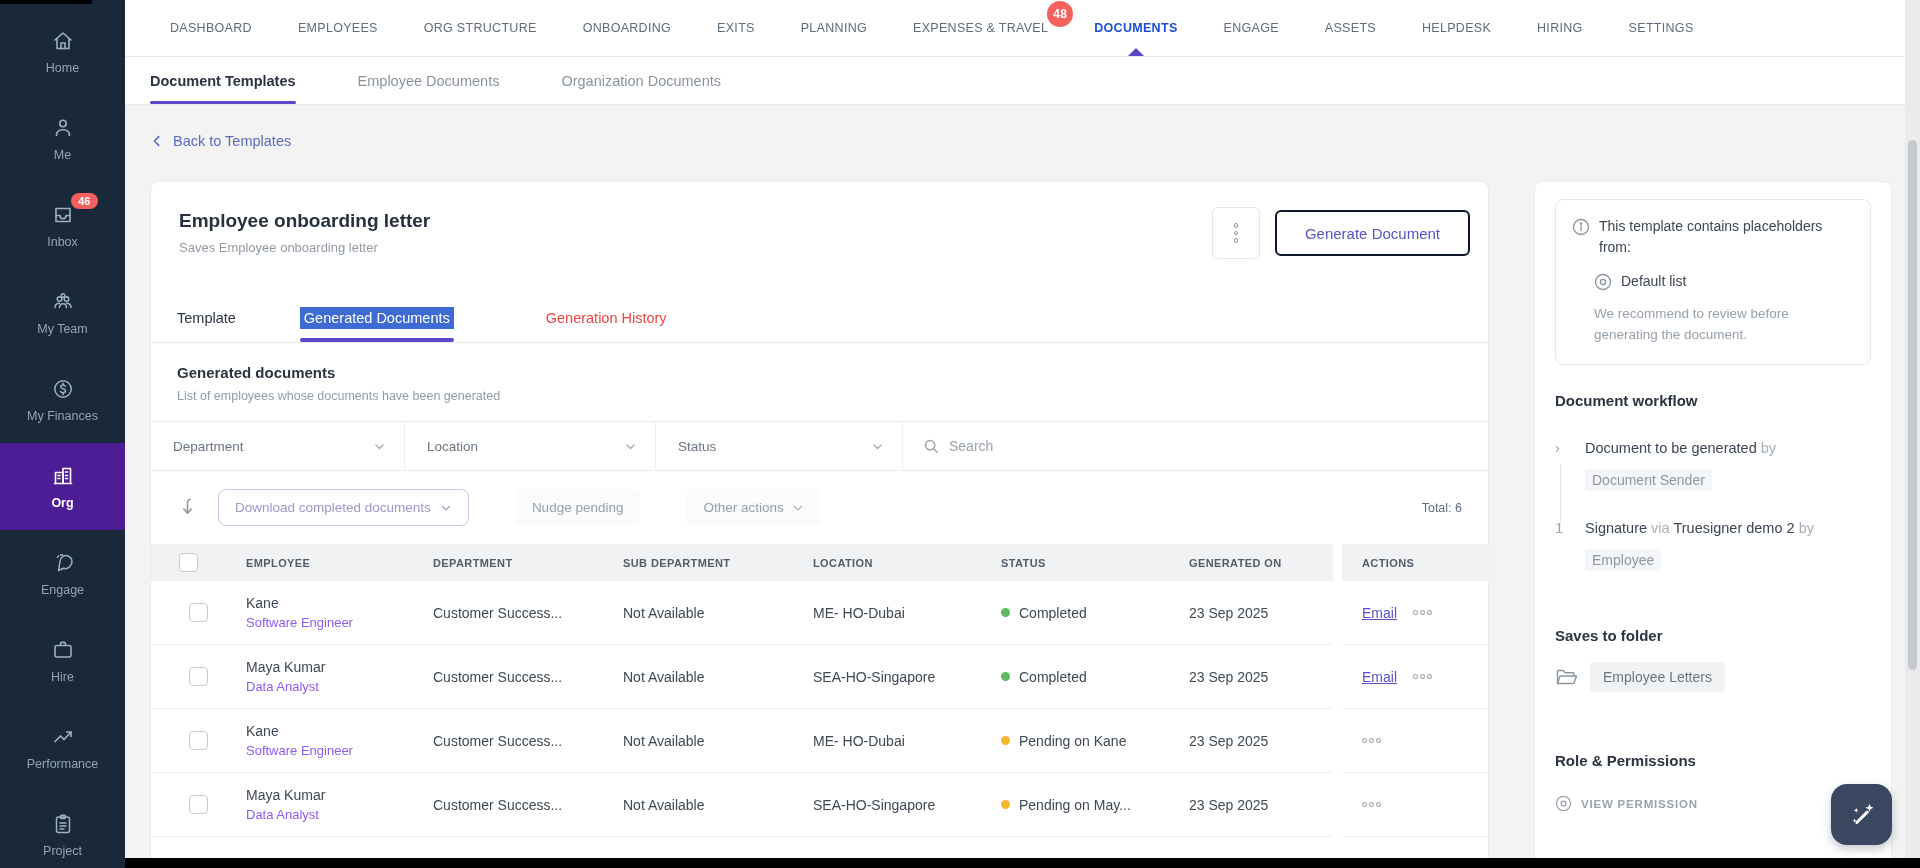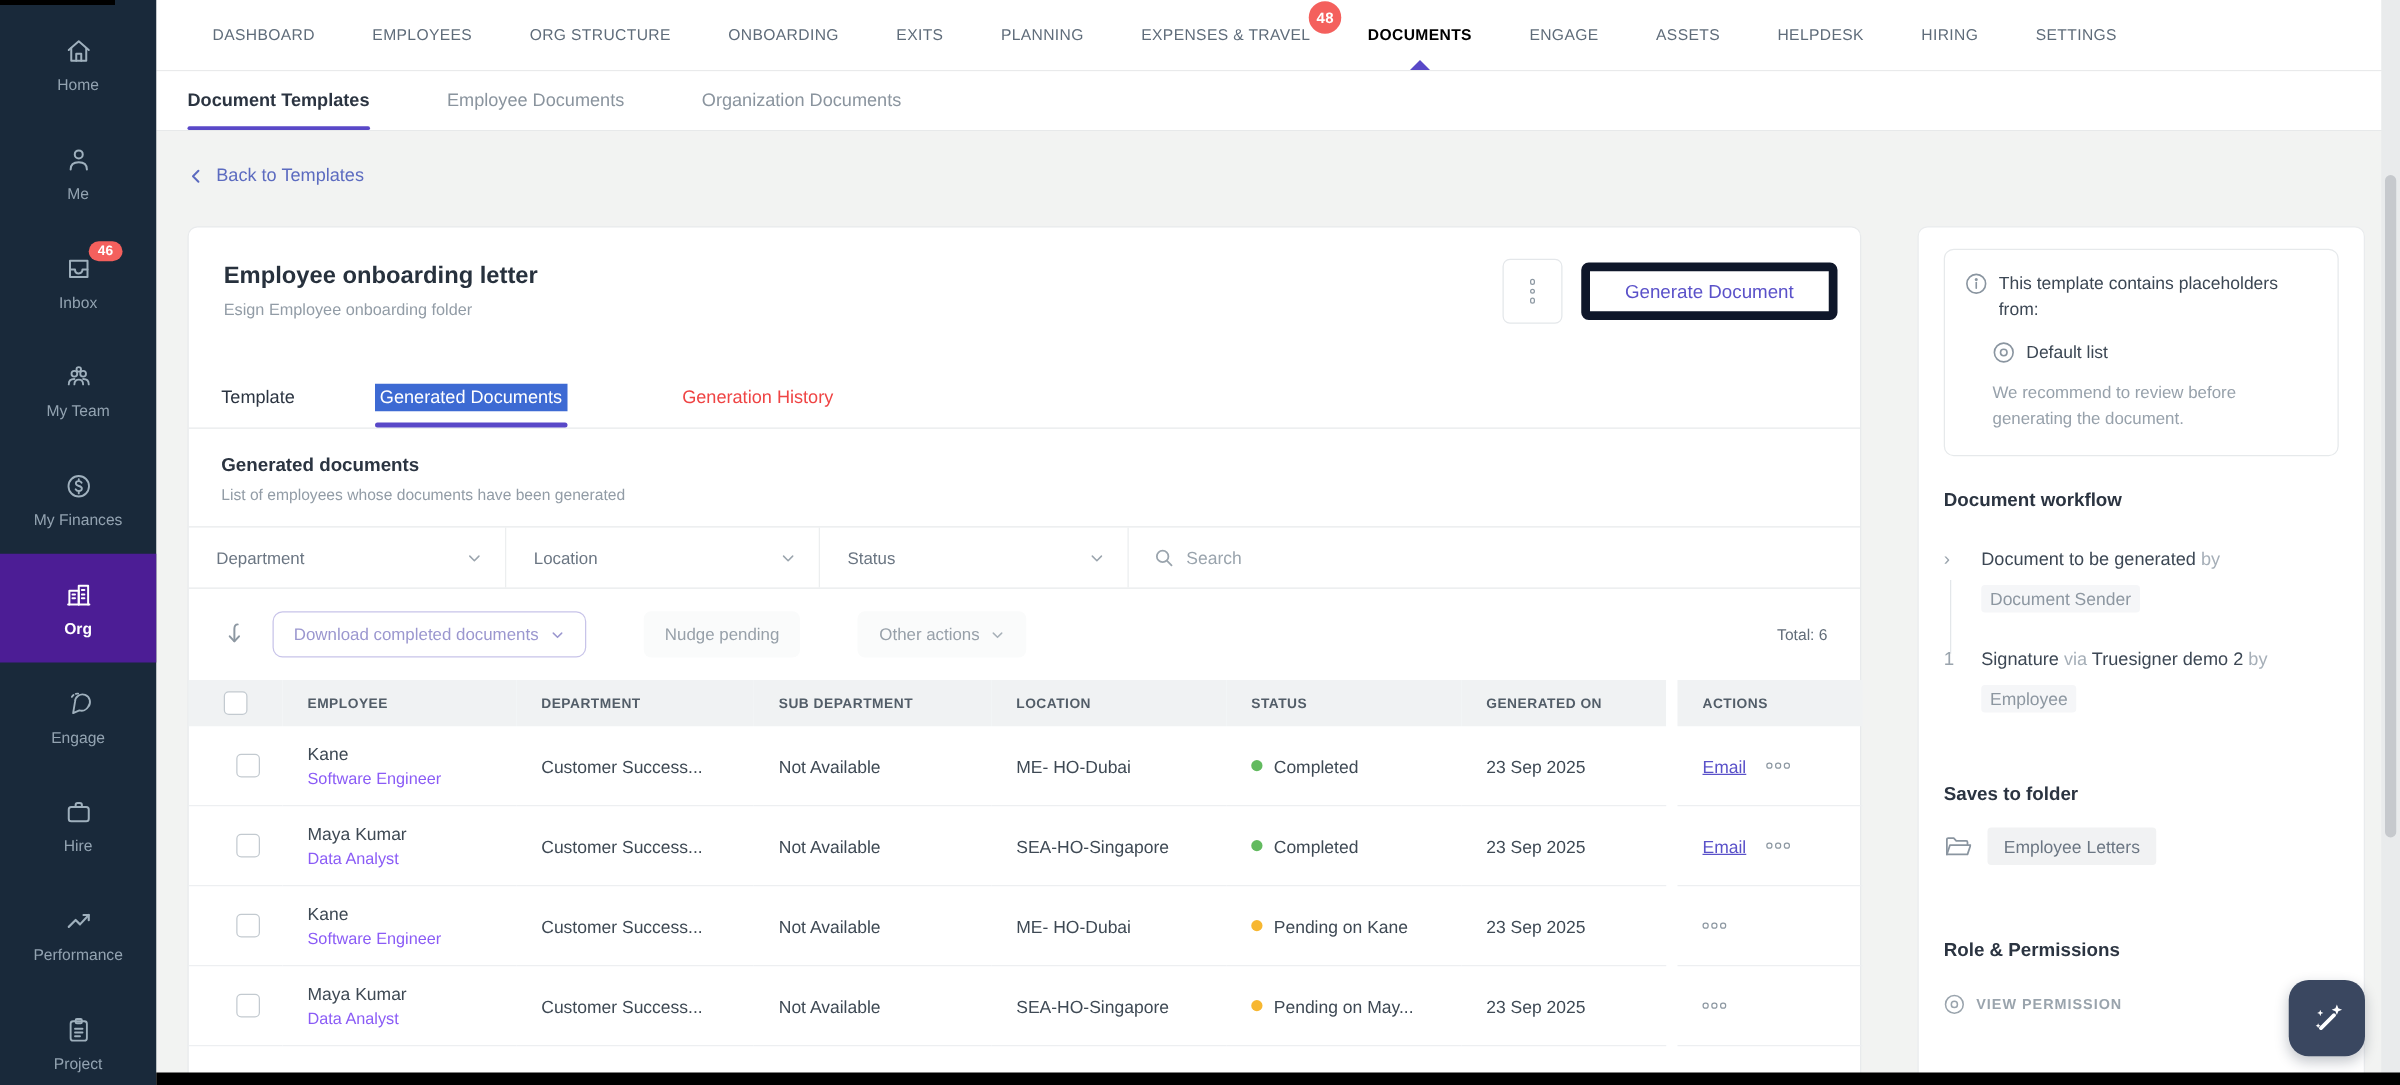--- a/index.html
+++ b/index.html
@@ -15,21 +15,21 @@
   .side-item.active { background:#4c1d95; color:#fff; }
   .side-item.active .s-label { color:#fff; font-weight:700; }
   .side-item.active svg { stroke:#ffffff; }
   .icon-wrap { position:relative; width:26px; height:26px; display:flex; align-items:center; justify-content:center; }
   .side-badge { position:absolute; top:-9px; right:-22px; background:#f4605d; color:#fff; font-size:11px; font-weight:700; border-radius:9px; padding:2px 7px; line-height:1.1; }
 
   
   .main-area { position:absolute; left:125px; top:0; width:1795px; height:868px; }
   .topnav { height:57px; background:#fff; border-bottom:1px solid #e9eaeb; display:flex; align-items:center; padding-left:22px; }
   .nav-item { position:relative; padding:0 23px; height:100%; display:flex; align-items:center; font-size:12.5px; font-weight:500; letter-spacing:.3px; color:#5f6c7a; cursor:pointer; white-space:nowrap; }
-  .nav-item.active { color:#000000; font-weight:700; }
+  .nav-item.active { color:#1d4ed8; font-weight:700; }
   .nav-caret { position:absolute; bottom:0; left:50%; transform:translateX(-50%); width:0; height:0; border-left:8px solid transparent; border-right:8px solid transparent; border-bottom:8px solid #5948c8; }
   .nav-badge { position:absolute; top:1px; right:-2px; width:26px; height:26px; border-radius:50%; background:#f4605d; color:#fff; font-size:12px; font-weight:700; display:flex; align-items:center; justify-content:center; }
 
   
   .subtabs { height:48px; background:#fff; border-bottom:1px solid #e7e9ea; display:flex; align-items:stretch; padding-left:25px; }
   .subtab { position:relative; display:flex; align-items:center; margin-right:62px; font-size:14.5px; color:#8a949e; cursor:pointer; white-space:nowrap; }
   .subtab.active { color:#2b3441; font-weight:600; }
   .subtab.active::after { content:''; position:absolute; left:0; right:0; bottom:0; height:3px; background:#5948c8; border-radius:2px; }
 
   
@@ -39,21 +39,21 @@
   .cols { display:flex; margin:32px 0 0 25px; gap:45px; align-items:flex-start; }
 
   
   .main-card { width:1339px; background:#fff; border:1px solid #e8eaec; border-radius:8px; }
   .card-head { height:112px; padding:28px 18px 0 28px; display:flex; justify-content:space-between; }
   .tpl-title { font-size:19px; font-weight:700; color:#27313d; }
   .tpl-sub { font-size:13px; color:#929ca6; margin-top:8px; }
   .head-right { display:flex; gap:15px; align-items:flex-start; margin-top:-3px; }
   .kebab-btn { width:48px; height:52px; border:1px solid #e4e7ea; border-radius:6px; background:#fff; display:flex; flex-direction:column; align-items:center; justify-content:center; gap:3px; cursor:pointer; }
   .ring { width:4.5px; height:4.5px; border:1.1px solid #8d98a2; border-radius:50%; display:inline-block; }
-  .generate-btn { height:46px; padding:0 28px; margin-top:3px; border:7px solid #0f172a; border-radius:6px; background:#fff; color:#5a51c9; font-size:15px; font-family:"Liberation Sans",sans-serif; cursor:pointer; }
+  .generate-btn { height:46px; padding:0 28px; margin-top:3px; border:2px solid #0f172a; border-radius:6px; background:#fff; color:#5a51c9; font-size:15px; font-family:"Liberation Sans",sans-serif; cursor:pointer; }
 
   .doc-tabs { height:49px; border-bottom:1px solid #e8eaec; display:flex; align-items:stretch; padding-left:26px; }
   .doc-tab { position:relative; display:flex; align-items:center; margin-right:64px; font-size:14.5px; color:#2b3441; cursor:pointer; white-space:nowrap; }
   .doc-tab.muted { color:#ef4444;margin-left:28px; }
   .doc-tab.selected::after { content:''; position:absolute; left:0; right:0; bottom:0; height:4px; background:#5948c8; border-radius:2px; }
   .doc-tab.selected .hl { background:#3d6ad3; color:#fff; padding:3px 4px; }
 
   .gen-section { padding:21px 26px 18px 26px; border-bottom:1px solid #e8eaec; }
   .gen-title { font-size:15px; font-weight:700; color:#2b3441; }
   .gen-sub { font-size:12.5px; color:#929ca6; margin-top:8px; }
@@ -270,21 +270,21 @@
         <span>Back to Templates</span>
       </div>
 
       <div class="cols">
 
         <section class="main-card">
 
           <div class="card-head">
             <div>
               <div class="tpl-title">Employee onboarding letter</div>
-              <div class="tpl-sub">Esign Employee onboarding folder</div>
+              <div class="tpl-sub">Saves Employee onboarding letter</div>
             </div>
             <div class="head-right">
               <div class="kebab-btn">
                 <span class="ring"></span>
                 <span class="ring"></span>
                 <span class="ring"></span>
               </div>
               <button class="generate-btn">Generate Document</button>
             </div>
           </div>

